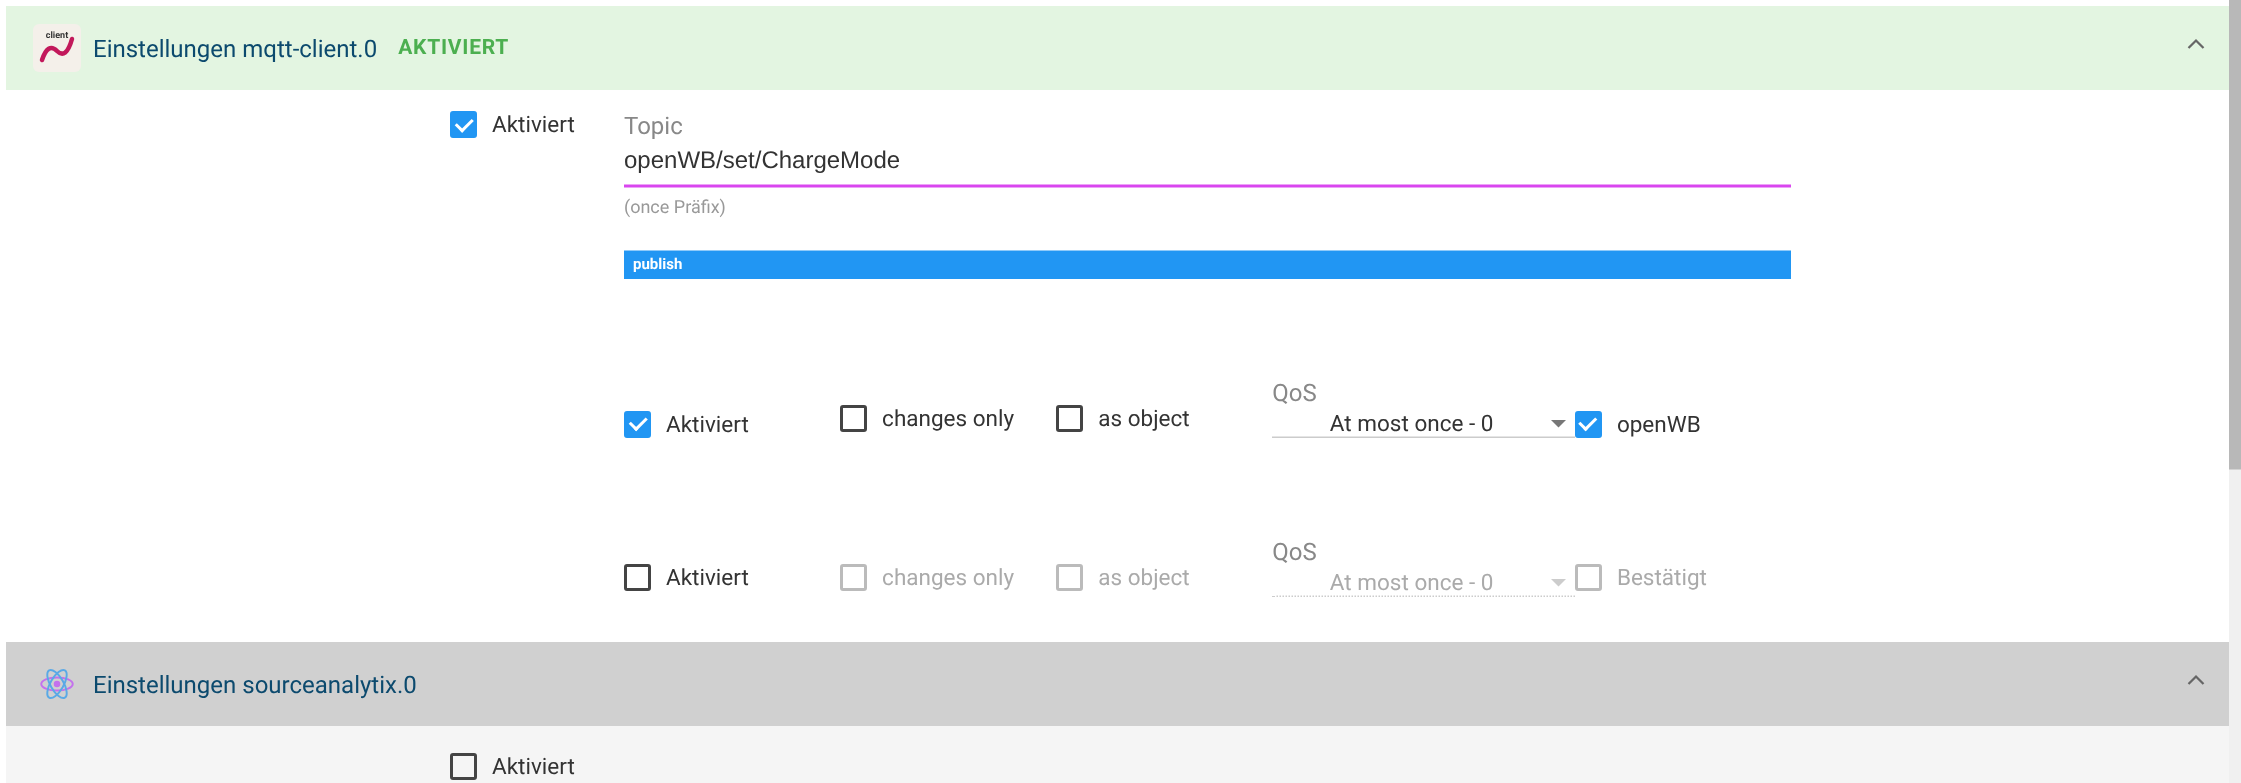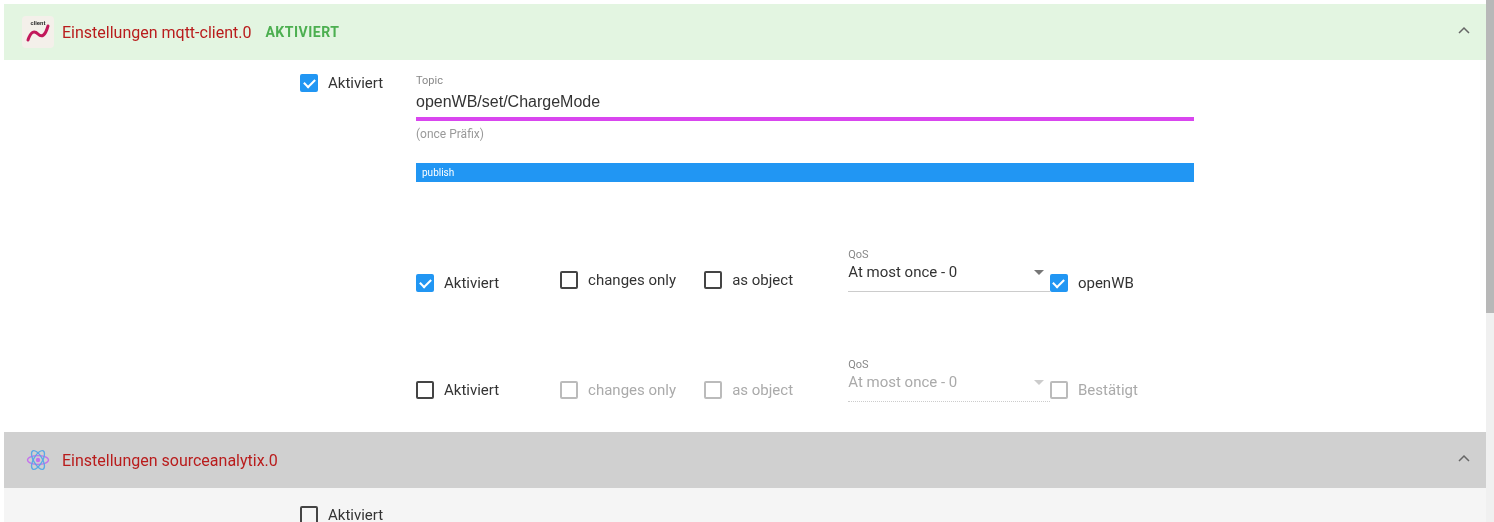--- a/index.html
+++ b/index.html
@@ -30,21 +30,21 @@
       height: 32px;
       margin-right: 8px;
       border-radius: 4px;
       display: inline-flex;
       align-items: center;
       justify-content: center;
       flex-shrink: 0;
     }
     .panel-title {
       font-size: 16px;
-      color: #b91c1c;
+      color: #0c4a6e;
     }
     .panel-status {
       font-size: 14px;
       font-weight: 700;
       color: #4caf50;
       margin-left: 14px;
       letter-spacing: 0.5px;
     }
     .chevron {
       margin-left: auto;
@@ -98,66 +98,67 @@
     .row-enabled-cell {
       width: 412px;
       padding-left: 296px;
       flex-shrink: 0;
     }
     .row-content-cell {
       flex: 1;
       padding-right: 296px;
     }
     .field-label {
-      font-size: 11px;
+      font-size: 16px;
       color: #888;
     }
     .text-input {
       width: 100%;
       border: none;
-      border-bottom: 4px solid #d946ef;
+      border-bottom: 2px solid #d946ef;
       font-size: 16px;
       padding: 6px 0 6px 0;
       outline: none;
       color: #333;
       background: transparent;
     }
     .helper {
       font-size: 12px;
       color: #999;
       margin-top: 6px;
     }
     .section-bar {
       background: #2196f3;
       color: #fff;
       font-size: 10px;
-      font-weight: normal;
+      font-weight: bold;
       padding: 4px 6px;
       margin-top: 22px;
     }
     .options-row {
       display: flex;
       align-items: flex-end;
       gap: 0;
       margin-top: 18px;
     }
     .opt-cell {
       flex: 1;
       min-width: 0;
       margin-top: 48px;
     }
     .opt-cell.qos {
       flex: 1.4;
     }
     .select-wrap {
       border-bottom: 1px solid #ccc;
-      padding-bottom: 10px;
+      padding-bottom: 0;
       display: flex;
       align-items: center;
       margin-top: 2px;
+      text-align: center;
     }
     .select-wrap.disabled {
       border-bottom: 1px dotted #ccc;
     }
     .select-val {
       flex: 1;
       font-size: 15px;
       color: #333;
     }
     .select-val.disabled {

